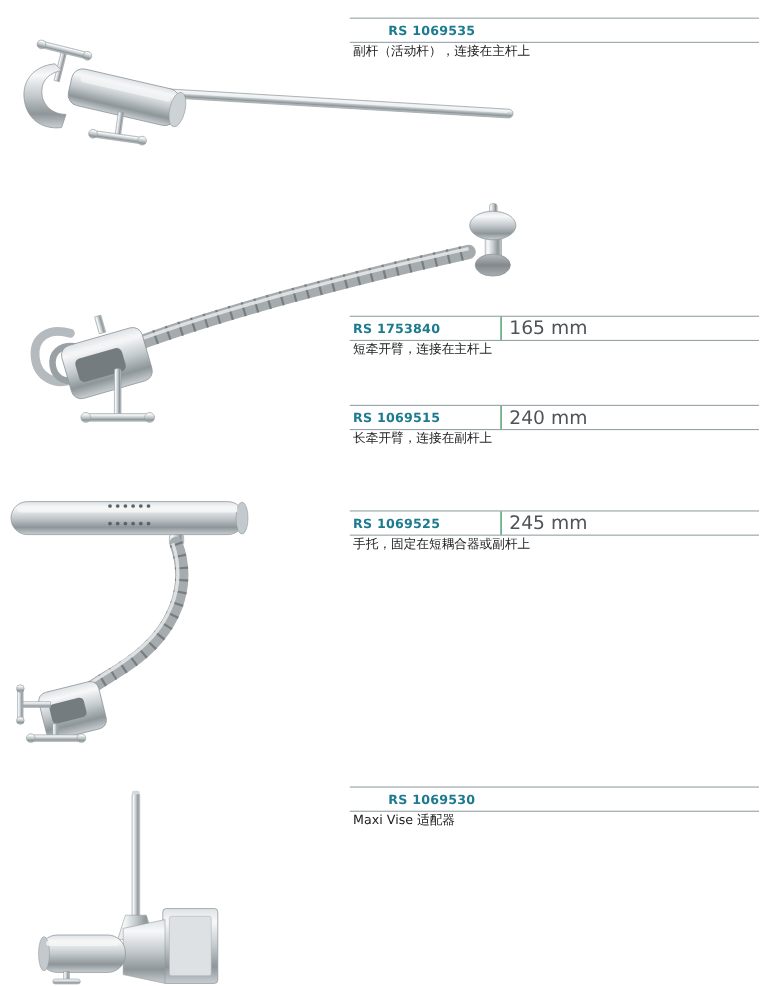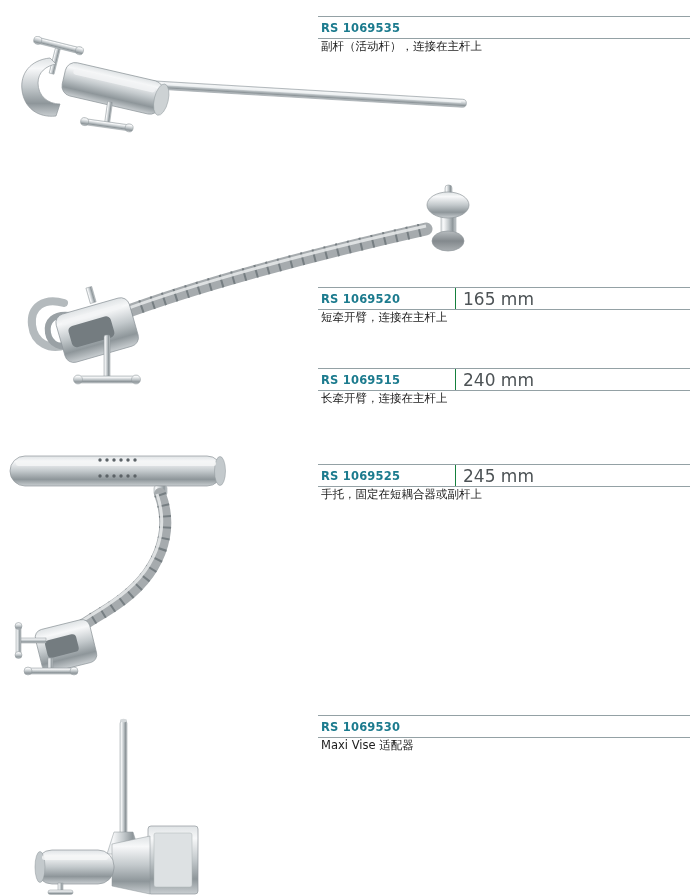--- a/index.html
+++ b/index.html
@@ -19,21 +19,21 @@
     border-bottom: 1px solid #94a1a5;
     height: 23px;
   }
   .part-no {
     display: flex; align-items: center;
     width: 137px; padding-left: 3px;
     color: #1c7b8e; font-weight: bold;
     font-size: 11.5px; letter-spacing: 0.2px;
     white-space: nowrap;
   }
-  .part-no.full { width: auto; }
+  .part-no.full { width: auto; margin-left: 32px; }
   .dim-cell {
     display: flex; align-items: center; flex: 1;
     border-left: 1px solid #15803d;
     padding-left: 7px;
     color: #4d5356; font-size: 17px;
   }
   .desc {
     padding-left: 3px;
     font-size: 11.5px; color: #1c1c1c;
   }
@@ -185,32 +185,32 @@
 
   <div class="spec-block" style="top:16px">
     <div class="spec-row">
       <span class="part-no full">RS 1069535</span>
     </div>
     <div class="desc">副杆（活动杆），连接在主杆上</div>
   </div>
 
   <div class="spec-block" style="top:287px">
     <div class="spec-row">
-      <span class="part-no">RS 1069520</span>
+      <span class="part-no">RS 1753840</span>
       <span class="dim-cell">165 mm</span>
     </div>
     <div class="desc">短牵开臂，连接在主杆上</div>
   </div>
 
   <div class="spec-block" style="top:368px">
     <div class="spec-row">
       <span class="part-no">RS 1069515</span>
       <span class="dim-cell">240 mm</span>
     </div>
-    <div class="desc">长牵开臂，连接在主杆上</div>
+    <div class="desc">长牵开臂，连接在副杆上</div>
   </div>
 
   <div class="spec-block" style="top:464px">
     <div class="spec-row">
       <span class="part-no">RS 1069525</span>
       <span class="dim-cell">245 mm</span>
     </div>
     <div class="desc">手托，固定在短耦合器或副杆上</div>
   </div>
 

